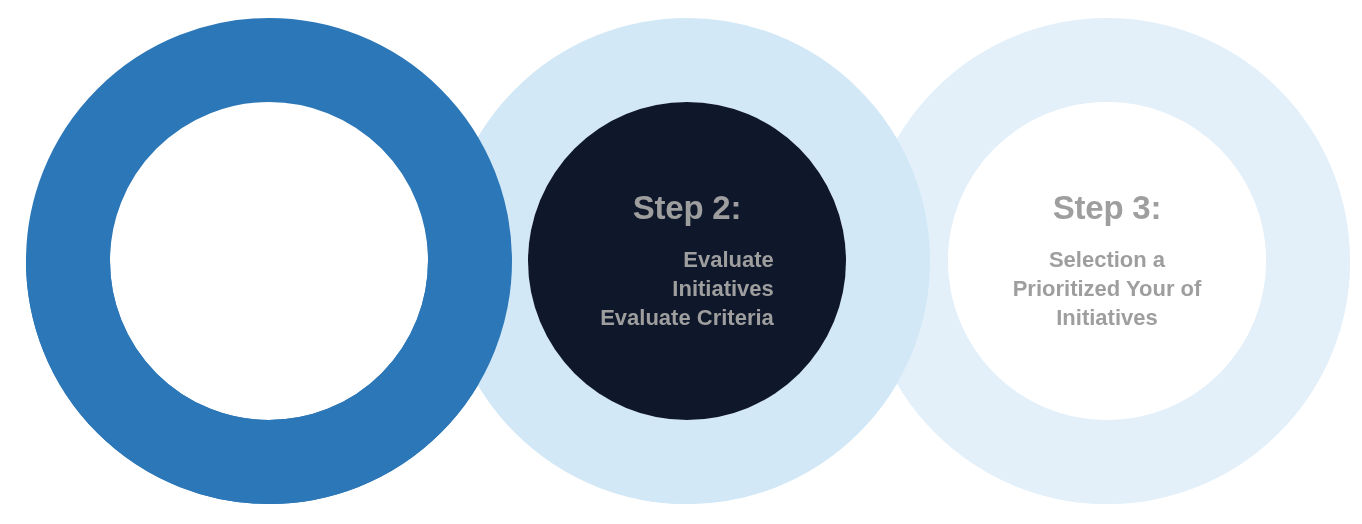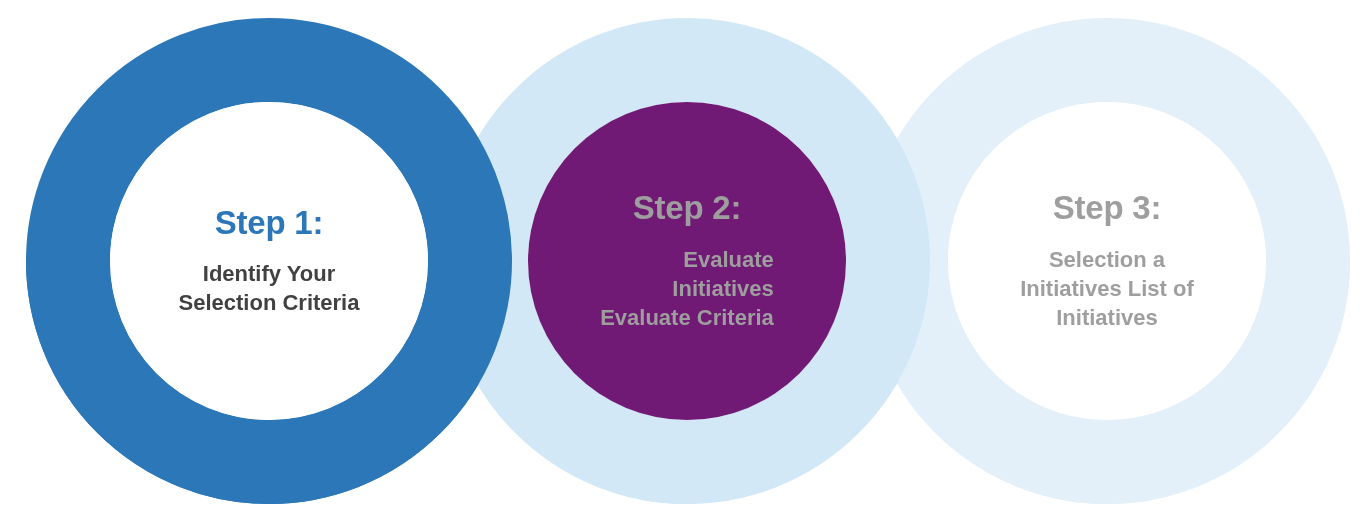--- a/index.html
+++ b/index.html
@@ -99,26 +99,22 @@
     <div class="step-ring ring-2 ring-bottom-half" style="border: 84px solid rgb(210, 232, 247);"></div>
   </div>
 
   <div class="layer-1">
     <div class="step-ring ring-1 ring-base" style="border: 84px solid rgb(43, 119, 184);"></div>
     <div class="step-ring ring-1 ring-bottom-half" style="border: 84px solid rgb(43, 119, 184);"></div>
   </div>
 
   <div class="step-core core-3" style="background: rgb(255, 255, 255);">
     <div class="step-heading" style="color: rgb(158, 158, 158);">Step 3:</div>
-    <div class="step-body" style="color: rgb(158, 158, 158);"><span>Selection a</span><br><span>Initiatives List of</span><br><span>Initiatives</span></div>
+    <div class="step-body" style="color: rgb(158, 158, 158);"><span>Selection a</span><br><span>Prioritized Your of</span><br><span>Initiatives</span></div>
   </div>
 
-  <div class="step-core core-2" style="background: #701a75;">
+  <div class="step-core core-2" style="background: #0f172a;">
     <div class="step-heading" style="color: rgb(158, 158, 158);">Step 2:</div>
     <div class="step-body" style="color: rgb(158, 158, 158); text-align: right;"><span>Evaluate</span><br><span>Initiatives</span><br><span>Evaluate Criteria</span></div>
   </div>
 
-  <div class="step-core core-1" style="background: rgb(255, 255, 255);">
-    <div class="step-heading" style="color: rgb(43, 119, 184);">Step 1:</div>
-    <div class="step-body" style="color: rgb(65, 65, 65);"><span>Identify Your</span><br><span>Selection Criteria</span></div>
-  </div>
 
 </div>
 
 </body></html>

